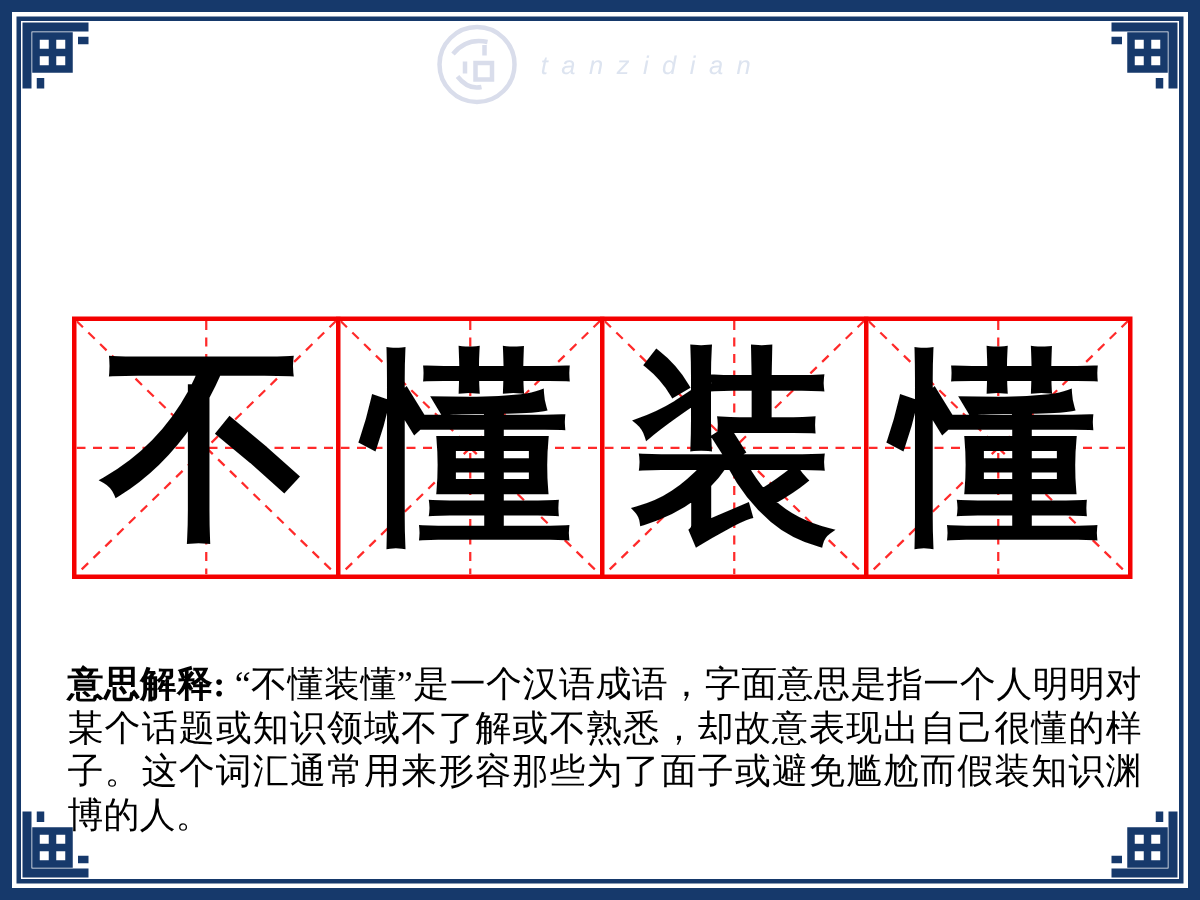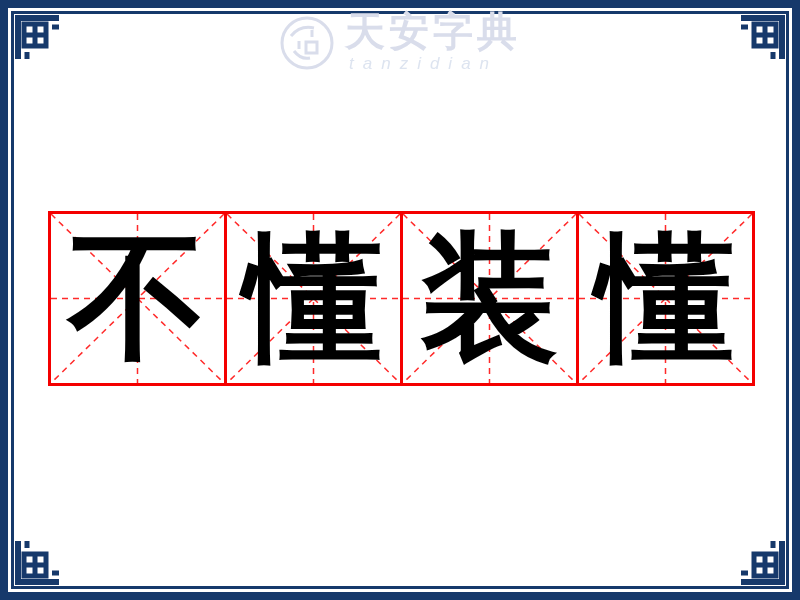--- a/index.html
+++ b/index.html
@@ -110,21 +110,20 @@
     <svg width="56" height="56" viewBox="0 0 56 56">
       <g stroke="#d9ddeb" fill="none">
         <circle cx="28" cy="28" r="25" stroke-width="3"></circle>
         <path d="M12 21 q9 -11 23 -8" stroke-width="3"></path>
         <path d="M15 36 q7 9 16 7" stroke-width="3"></path>
         <rect x="27" y="27" width="11" height="11" stroke-width="3"></rect>
         <path d="M20 26 v8 M33 15 v7" stroke-width="3"></path>
       </g>
     </svg>
     <div class="logo-text">
-      <div class="logo-title">天安字典</div>
       <div class="logo-subtitle">tanzidian</div>
     </div>
   </header>
 
 
   <section class="hanzi-row">
     <div class="hanzi-box">
       <svg class="grid-lines">
         <g stroke="#ff2a2a" stroke-width="1.5" stroke-dasharray="6 5">
           <line x1="0%" y1="0%" x2="100%" y2="100%"></line>
@@ -163,14 +162,18 @@
           <line x1="0%" y1="0%" x2="100%" y2="100%"></line>
           <line x1="100%" y1="0%" x2="0%" y2="100%"></line>
           <line x1="0%" y1="50%" x2="100%" y2="50%"></line>
           <line x1="50%" y1="0%" x2="50%" y2="100%"></line>
         </g>
       </svg>
       <span class="hanzi">懂</span>
     </div>
   </section>
 
+  <section class="explain">
+    <span class="explain-label">意思解释:</span>
+    <span class="explain-body">“不懂装懂”是一个汉语成语，字面意思是指一个人明明对某个话题或知识领域不了解或不熟悉，却故意表现出自己很懂的样子。这个词汇通常用来形容那些为了面子或避免尴尬而假装知识渊博的人。</span>
+  </section>
 
 </div>
 
 </body></html>

